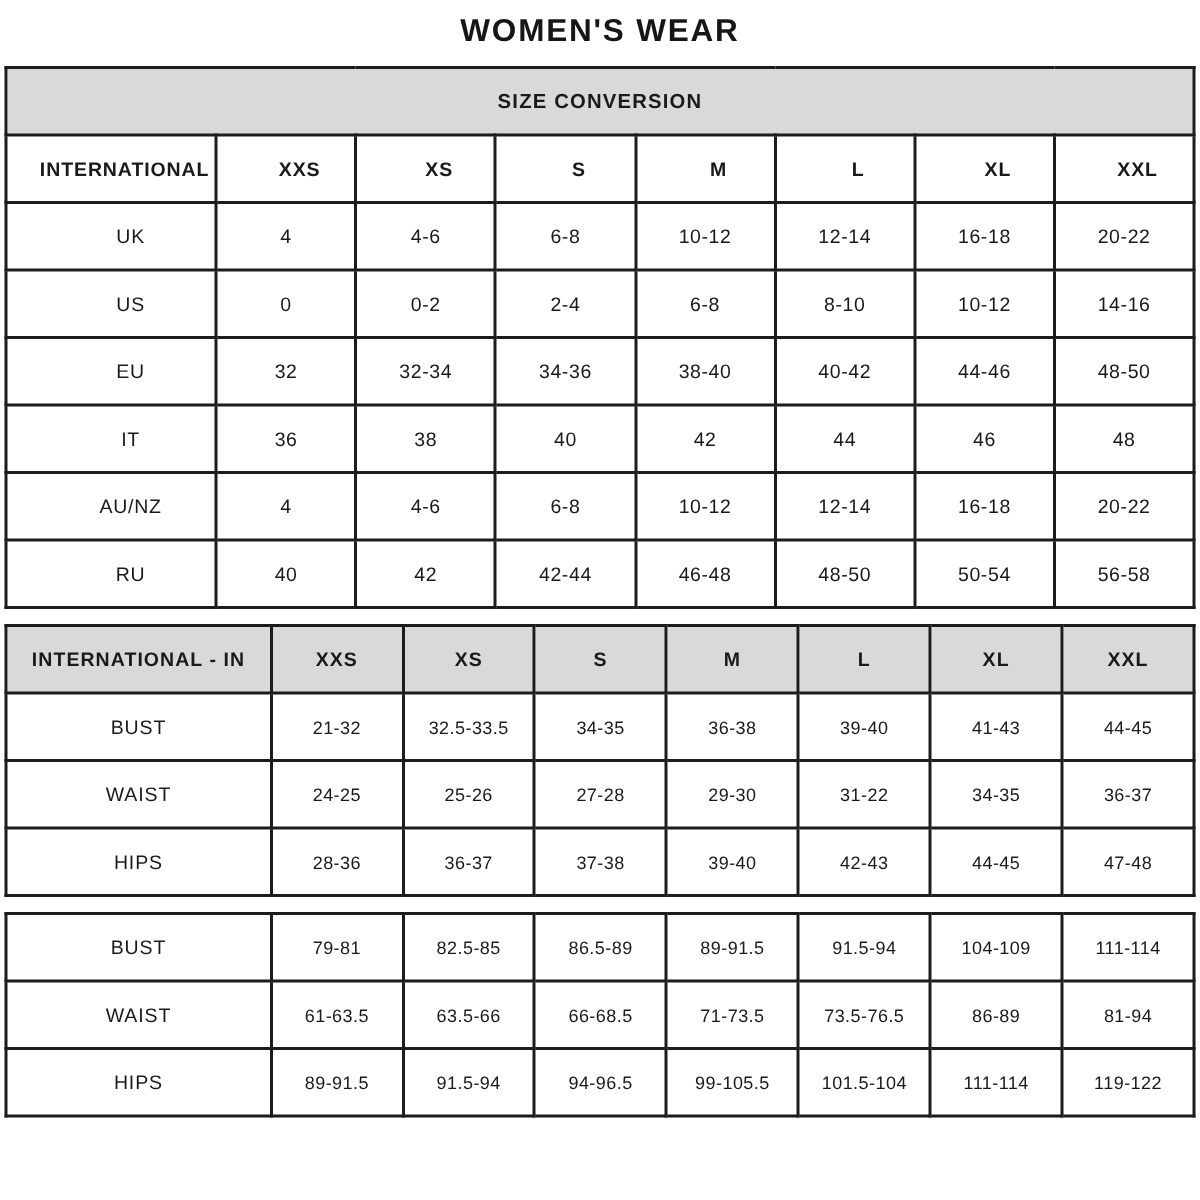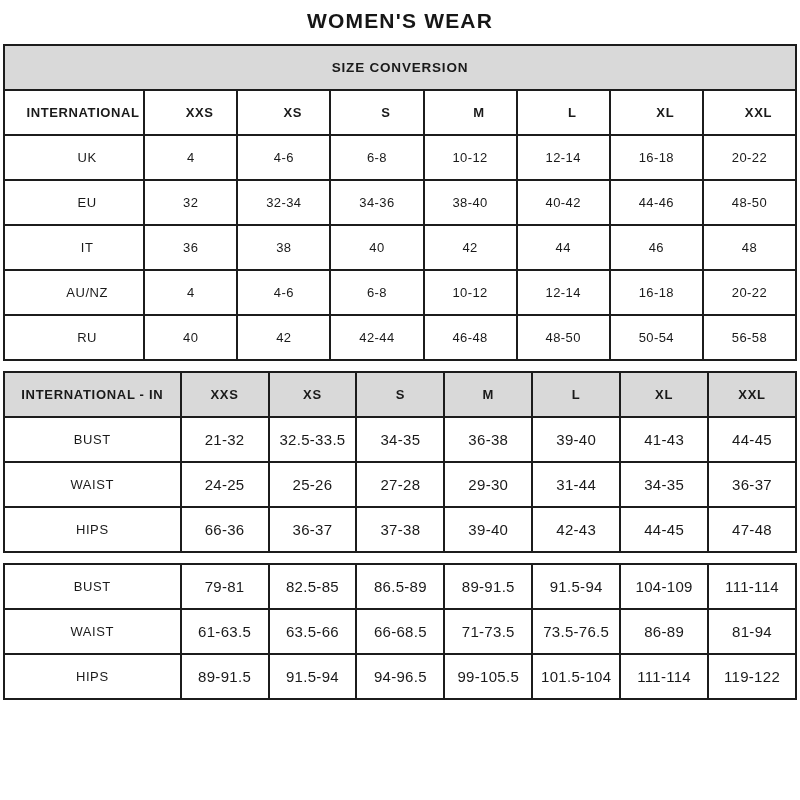--- a/index.html
+++ b/index.html
@@ -70,21 +70,21 @@
   }
   
   .t23 col.labelcol { width: 22.3%; }
   .t23 tr.head-gray th {
     background: #d9d9d9;
     font-size: 13px;
     font-weight: 700;
     letter-spacing: 0.7px;
   }
   .t23 td {
-    font-size: 15px;
+    font-size: 12px;
     letter-spacing: 0.3px;
   }
   .t23 td.rowlabel {
     font-size: 13px;
     letter-spacing: 0.6px;
   }
 </style>
 </head>
 <body>
 
@@ -118,20 +118,30 @@
         </tr>
         <tr>
           <td class="rowlabel">UK</td>
           <td>4</td>
           <td>4-6</td>
           <td>6-8</td>
           <td>10-12</td>
           <td>12-14</td>
           <td>16-18</td>
           <td>20-22</td>
+        </tr>
+        <tr>
+          <td class="rowlabel">US</td>
+          <td>0</td>
+          <td>0-2</td>
+          <td>2-4</td>
+          <td>6-8</td>
+          <td>8-10</td>
+          <td>10-12</td>
+          <td>14-16</td>
         </tr>
         <tr>
           <td class="rowlabel">EU</td>
           <td>32</td>
           <td>32-34</td>
           <td>34-36</td>
           <td>38-40</td>
           <td>40-42</td>
           <td>44-46</td>
           <td>48-50</td>
@@ -199,27 +209,27 @@
           <td>39-40</td>
           <td>41-43</td>
           <td>44-45</td>
         </tr>
         <tr>
           <td class="rowlabel">WAIST</td>
           <td>24-25</td>
           <td>25-26</td>
           <td>27-28</td>
           <td>29-30</td>
-          <td>31-44</td>
+          <td>31-22</td>
           <td>34-35</td>
           <td>36-37</td>
         </tr>
         <tr>
           <td class="rowlabel">HIPS</td>
-          <td>66-36</td>
+          <td>28-36</td>
           <td>36-37</td>
           <td>37-38</td>
           <td>39-40</td>
           <td>42-43</td>
           <td>44-45</td>
           <td>47-48</td>
         </tr>
       </tbody>
     </table>
   <table class="tbl t23">

